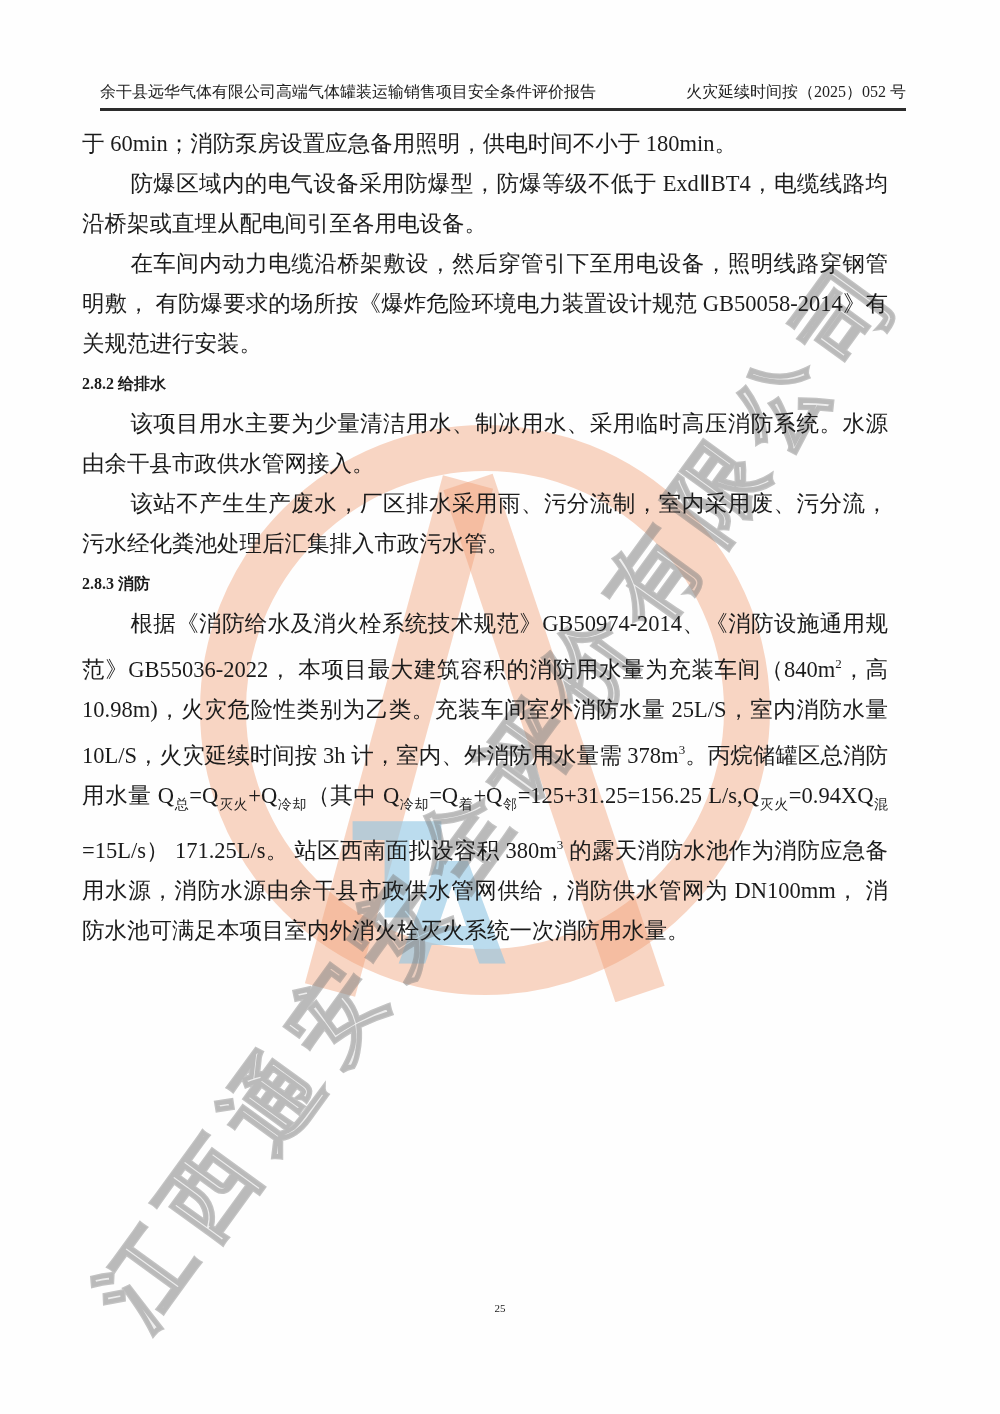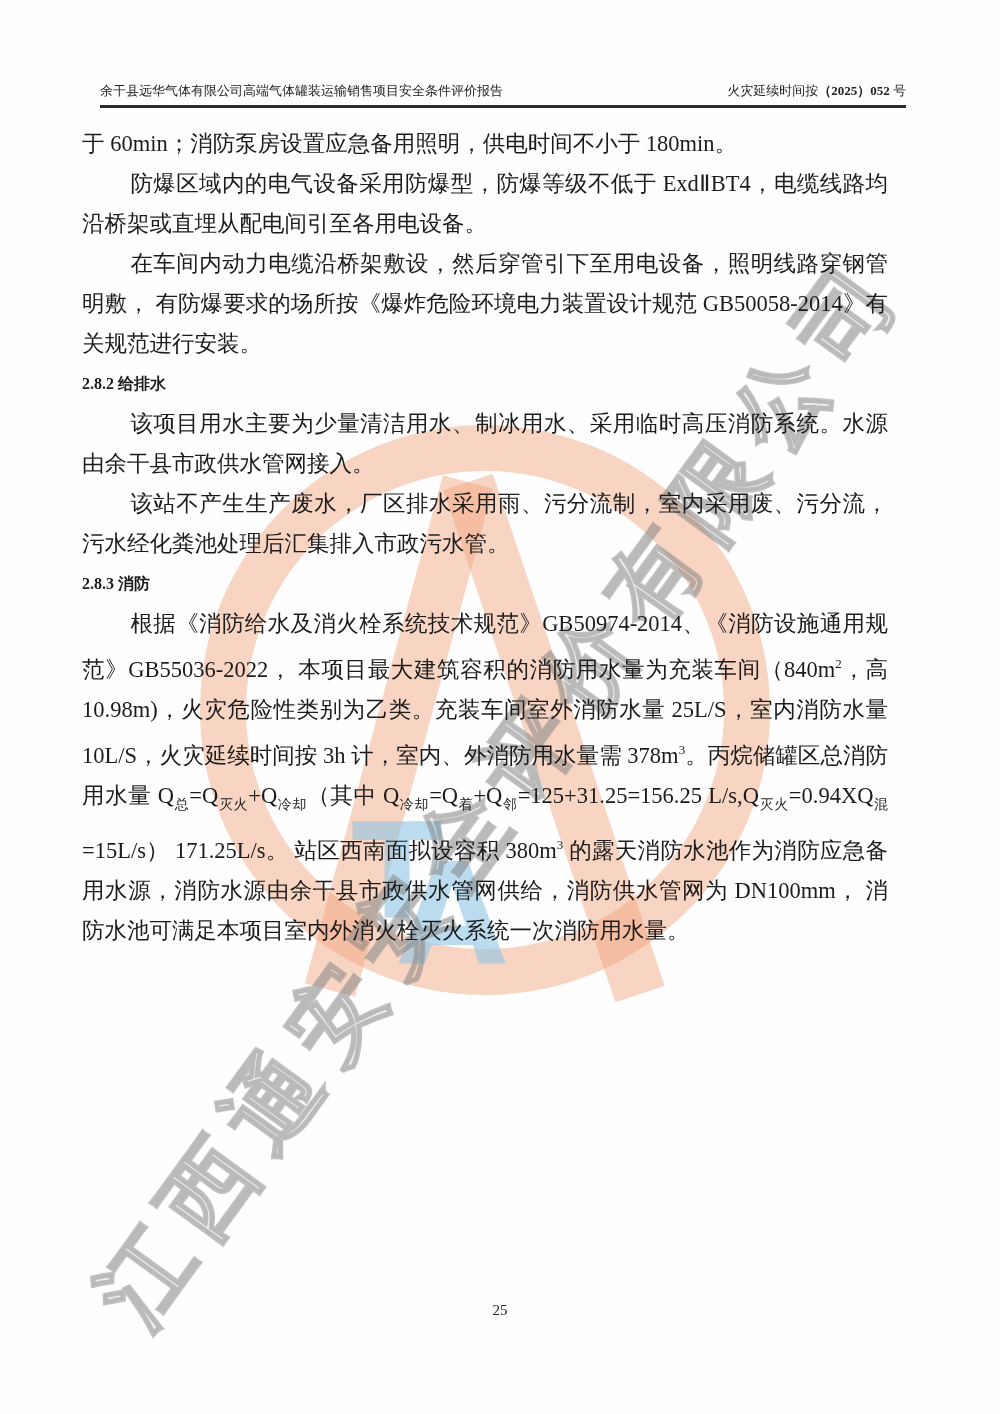--- a/index.html
+++ b/index.html
@@ -11,41 +11,41 @@
     overflow:hidden;
     font-family:"Liberation Serif", serif;
     color:#1b1b1b;
   }
   
   .header{
     position:absolute;left:100px;top:82px;width:806px;
     display:flex;justify-content:space-between;align-items:flex-end;
     border-bottom:3px solid #2c2c2c;
     padding-bottom:5px;
-    font-size:13px;color:#222;
+    font-size:16px;color:#222;
     z-index:3;
   }
-  .header .bold{font-weight:bold;text-align:center;}
+  .header .bold{font-weight:normal;text-align:center;}
   
   .body-text{
     position:absolute;left:82px;top:124px;width:806px;z-index:2;
   }
   .para{
     font-size:22.5px;line-height:40px;
     text-align:justify;
     color:#1b1b1b;
   }
   .para.indent{text-indent:2.15em;font-family:Liberation Serif, serif;}
   .para.heading{font-weight:700;font-size:16px;text-align:left;}
   .sub{font-size:14px;vertical-align:-6px;}
   .sup{font-size:13px;vertical-align:9px;}
   
   .footer{
     position:absolute;top:1302px;left:0;width:100%;
-    text-align:center;font-size:15px;color:#222;z-index:3;
+    text-align:center;font-size:11px;color:#222;z-index:3;
   }
   
   .wm{position:absolute;pointer-events:none;}
   .wm-logo{left:198px;top:422px;z-index:0;}
   .wm-ta-t{
     left:352px;top:806px;z-index:0;
     font-family:"DejaVu Sans",sans-serif;font-weight:700;
     font-size:132px;line-height:1;
     color:rgba(142,196,226,0.60);
   }

